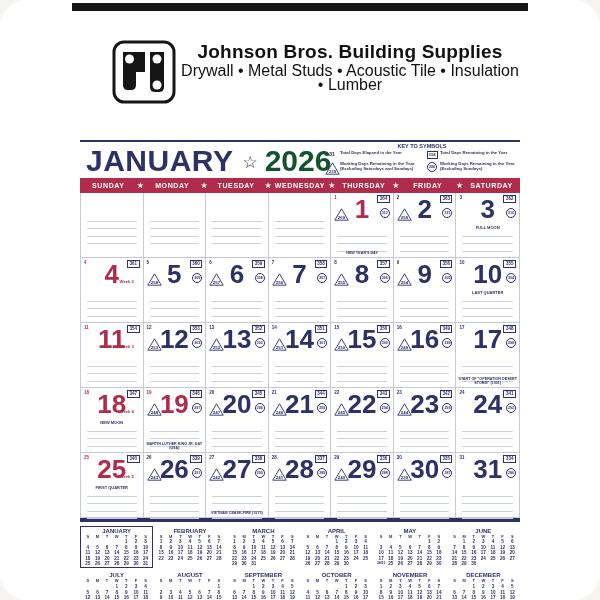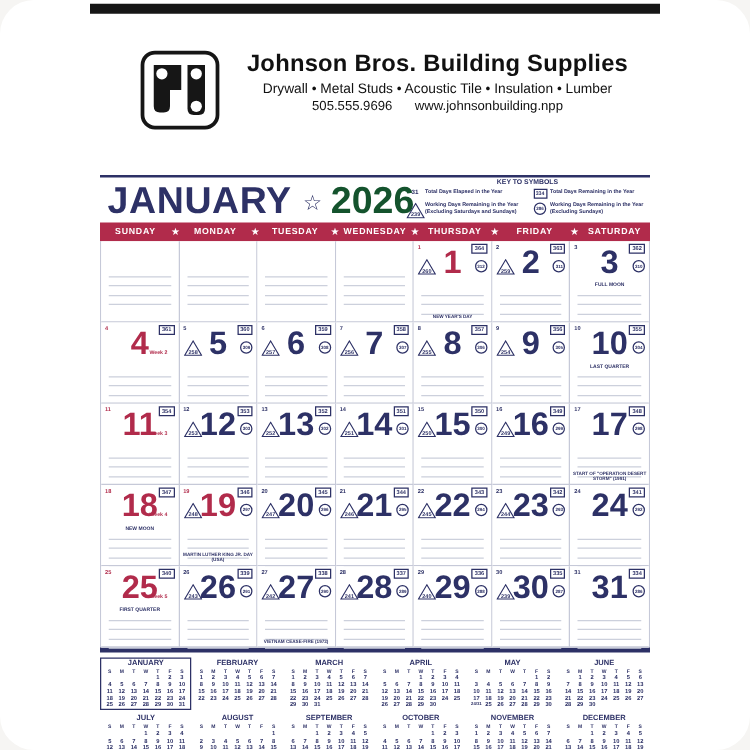--- a/index.html
+++ b/index.html
@@ -7,21 +7,21 @@
   body { font-family:"Liberation Sans", sans-serif; position:relative; overflow:hidden; }
   .page { position:absolute; inset:0; background:#ffffff;border-radius:27px; }
 
   .top-bar { position:absolute; left:72px; top:3px; width:456px; height:8px; background:#161616; }
 
   
   .header { position:absolute; left:80px; top:36px; width:440px; height:90px; }
   .logo { position:absolute; left:32px; top:4px; width:64px; height:64px; }
   .brand-text { position:absolute; left:100px; top:4px; width:340px; text-align:center; color:#111; }
   .brand-name { font-size:19px; font-weight:bold; letter-spacing:0.2px; line-height:24px; }
-  .brand-tagline { font-size:11px; line-height:14px; }
+  .brand-tagline { font-size:16px; line-height:14px; }
   .brand-line { font-size:10.5px; line-height:14px; }
   .brand-line .gap { display:inline-block; width:18px; }
 
   
   .cal { position:absolute; left:80px; top:140px; width:440px; }
   .cal-head { border-top:2px solid #2d3166; height:38px; position:relative; }
   .title-group { position:absolute; left:6px; top:2px; display:flex; align-items:center; }
   .title-month { font-size:30px; font-weight:bold; color:#2d3166; letter-spacing:0.5px; }
   .title-star { font-size:17px; color:#2d3166; margin:2px 7px 0 9px; }
   .title-year { font-size:30px; font-weight:bold; color:#14532d; }
@@ -84,21 +84,20 @@
       <rect x="2" y="2" width="60" height="60" rx="10" fill="#ffffff" stroke="#161616" stroke-width="3"></rect>
       <path d="M11 12 h22 v20 h-9 v13 q0 5 -5 5 h-3 q-5 0 -5 -5 z" fill="#161616"></path>
       <circle cx="17.5" cy="19" r="4.5" fill="#ffffff"></circle>
       <path d="M38 12 h14 v35 q0 5 -5 5 h-4 q-5 0 -5 -5 z" fill="#161616"></path>
       <circle cx="45" cy="19" r="4.5" fill="#ffffff"></circle>
       <circle cx="45" cy="45" r="4.5" fill="#ffffff"></circle>
     </svg>
     <div class="brand-text">
       <div class="brand-name">Johnson Bros. Building Supplies</div>
       <div class="brand-tagline">Drywall  •  Metal Studs  •  Acoustic Tile  •  Insulation  •  Lumber</div>
-      <div class="brand-line"><span>505.555.9696</span><span class="gap"></span><span>www.johnsonbuilding.npp</span></div>
     </div>
   </div>
 
   <div class="cal">
 
     <div class="cal-head">
       <div class="title-group">
         <span class="title-month">JANUARY</span>
         <span class="title-star">☆</span>
         <span class="title-year">2026</span>

